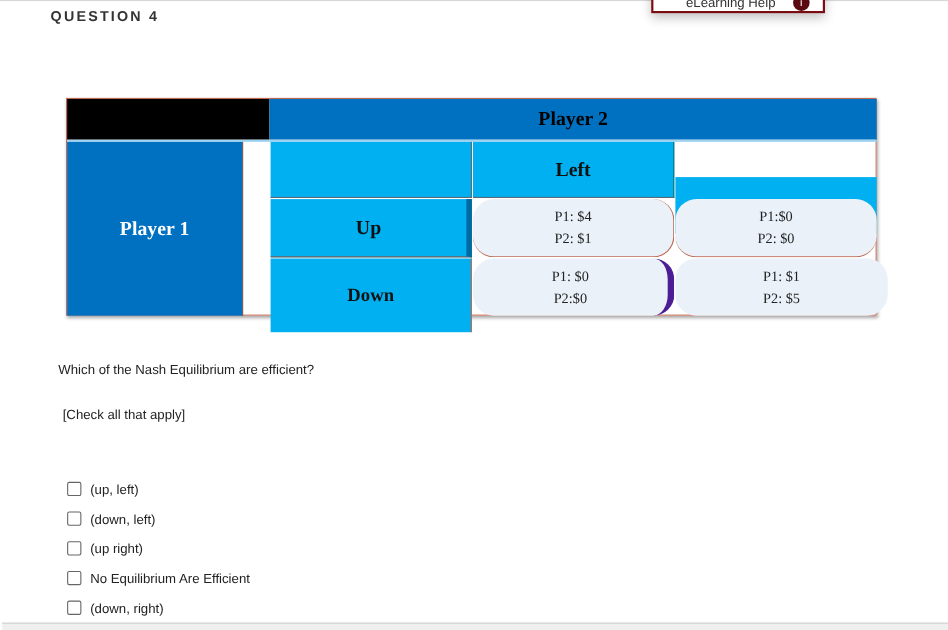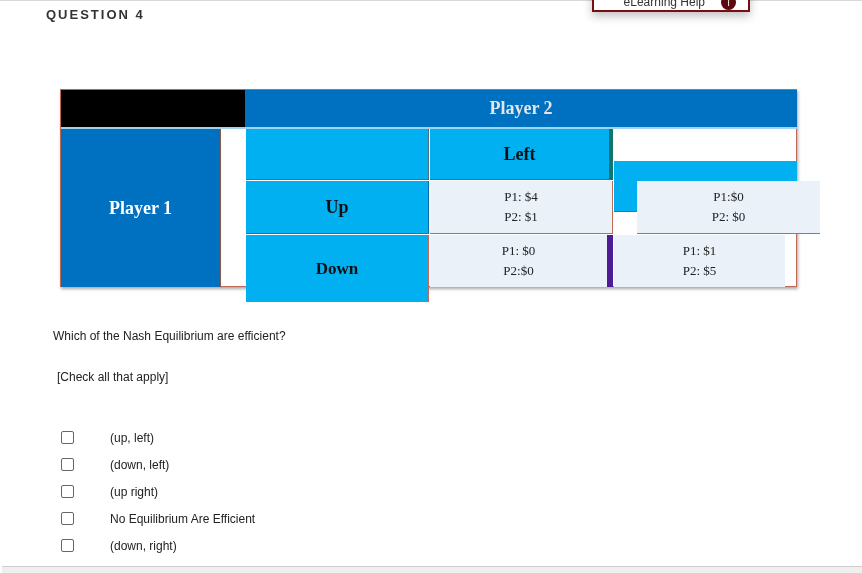--- a/index.html
+++ b/index.html
@@ -29,39 +29,39 @@
 
   
   .payoff {
     position: absolute; left: 60px; top: 89px; width: 737px; height: 198px;
     border: 1px solid #c06a55;
     box-shadow: 1px 2px 3px rgba(0,0,0,0.35);
     font-family: "Liberation Serif", serif;
   }
   .payoff .cell { position: absolute; display: flex; align-items: center; justify-content: center; text-align: center; }
   .c-black { left: 0; top: 0; width: 184px; height: 37px; background: #000; }
-  .c-p2 { left: 184px; top: 0; width: 552px; height: 37px; background: #0070c0; color: #e5e5e5; font-weight: bold; font-size: 18px; }
+  .c-p2 { left: 184px; top: 0; width: 552px; height: 37px; background: #0070c0; color: #000000; font-weight: bold; font-size: 18px; }
   .header-sep { position: absolute; left: 0; top: 37px; width: 736px; height: 2px; background: #9fd3f0; }
   .c-p1 { left: 0; top: 39px; width: 160px; height: 158px; background: #0070c0; color: #fff; font-weight: bold; font-size: 18px; border-right: 1px solid #8a5a4a; }
   .c-blank { left: 185px; top: 39px; width: 183px; height: 51px; background: #00b0f0; border-right: 1px solid #5a6a7a; border-bottom: 1px solid #5a6a7a; }
-  .c-left { left: 369px; top: 39px; width: 183px; height: 51px; background: #00b0f0; border-right: 4px solid #0f766e; border-bottom: 1px solid #5a6a7a; font-weight: bold; font-size: 18px; color: #111; }
+  .c-left { left: 369px; top: 39px; width: 183px; height: 51px; background: #00b0f0; border-right: 1px solid #0f766e; border-bottom: 1px solid #5a6a7a; font-weight: bold; font-size: 18px; color: #111; }
   .c-right { left: 553px; top: 39px; width: 183px; height: 51px; background: #00b0f0; border-bottom: 1px solid #5a6a7a; font-weight: bold; font-size: 12px; color: #111; margin-top: 32px; }
-  .c-up { left: 185px; top: 91px; width: 183px; height: 53px; background: #00b0f0; border-right: 1px solid #0369a1; border-bottom: 1px solid #7a5a50; font-weight: bold; font-size: 18px; color: #111; }
+  .c-up { left: 185px; top: 91px; width: 183px; height: 53px; background: #00b0f0; border-right: 5px solid #0369a1; border-bottom: 1px solid #7a5a50; font-weight: bold; font-size: 18px; color: #111; }
   .c-down { left: 185px; top: 145px; width: 183px; height: 67px; background: #00b0f0; border-right: 1px solid #c06a55; font-weight: bold; font-size: 17px; color: #111; }
-  .pay { background: #eaf1f9; flex-direction: column; font-size: 13px; line-height: 20px; color: #222; }
+  .pay { background: #eaf1f9; flex-direction: column; font-size: 13px; line-height: 20px; color: #222; border-radius: 19px; }
   .p-ul { left: 369px; top: 91px; width: 183px; height: 53px; border-right: 1px solid #c06a55; border-bottom: 1px solid #c06a55; }
-  .p-ur { left: 553px; top: 91px; width: 183px; height: 53px; border-bottom: 1px solid #c06a55; margin-left: 23px; }
+  .p-ur { left: 553px; top: 91px; width: 183px; height: 53px; border-bottom: 1px solid #c06a55; }
   .p-dl { left: 369px; top: 145px; width: 183px; height: 52px; border-right: 6px solid #4c1d95; }
-  .p-dr { left: 553px; top: 145px; width: 171px; height: 52px; }
+  .p-dr { left: 553px; top: 145px; width: 193px; height: 52px; }
 
   .prompt { position: absolute; left: 53px; top: 329px; font-size: 12px; color: #222; }
   .instruction { position: absolute; left: 57px; top: 370px; font-size: 12px; font-weight: normal; color: #222; }
 
   .options { position: absolute; left: 61px; top: 431px; }
-  .option { display: flex; height: 27px; gap: 28px; }
+  .option { display: flex; align-items: center; height: 27px; }
   .option input {
     appearance: none; -webkit-appearance: none;
     width: 13px; height: 13px; border: 1px solid #666; border-radius: 2px; background: #fff; margin: 0 8px 0 0;
   }
   .option span { font-size: 12px; color: #222; }
 
   .bottom-bar { position: absolute; left: 2px; top: 566px; width: 860px; height: 7px; background: #efefef; border-top: 1px solid #cfcfcf; }
 </style>
 </head>
 <body>

